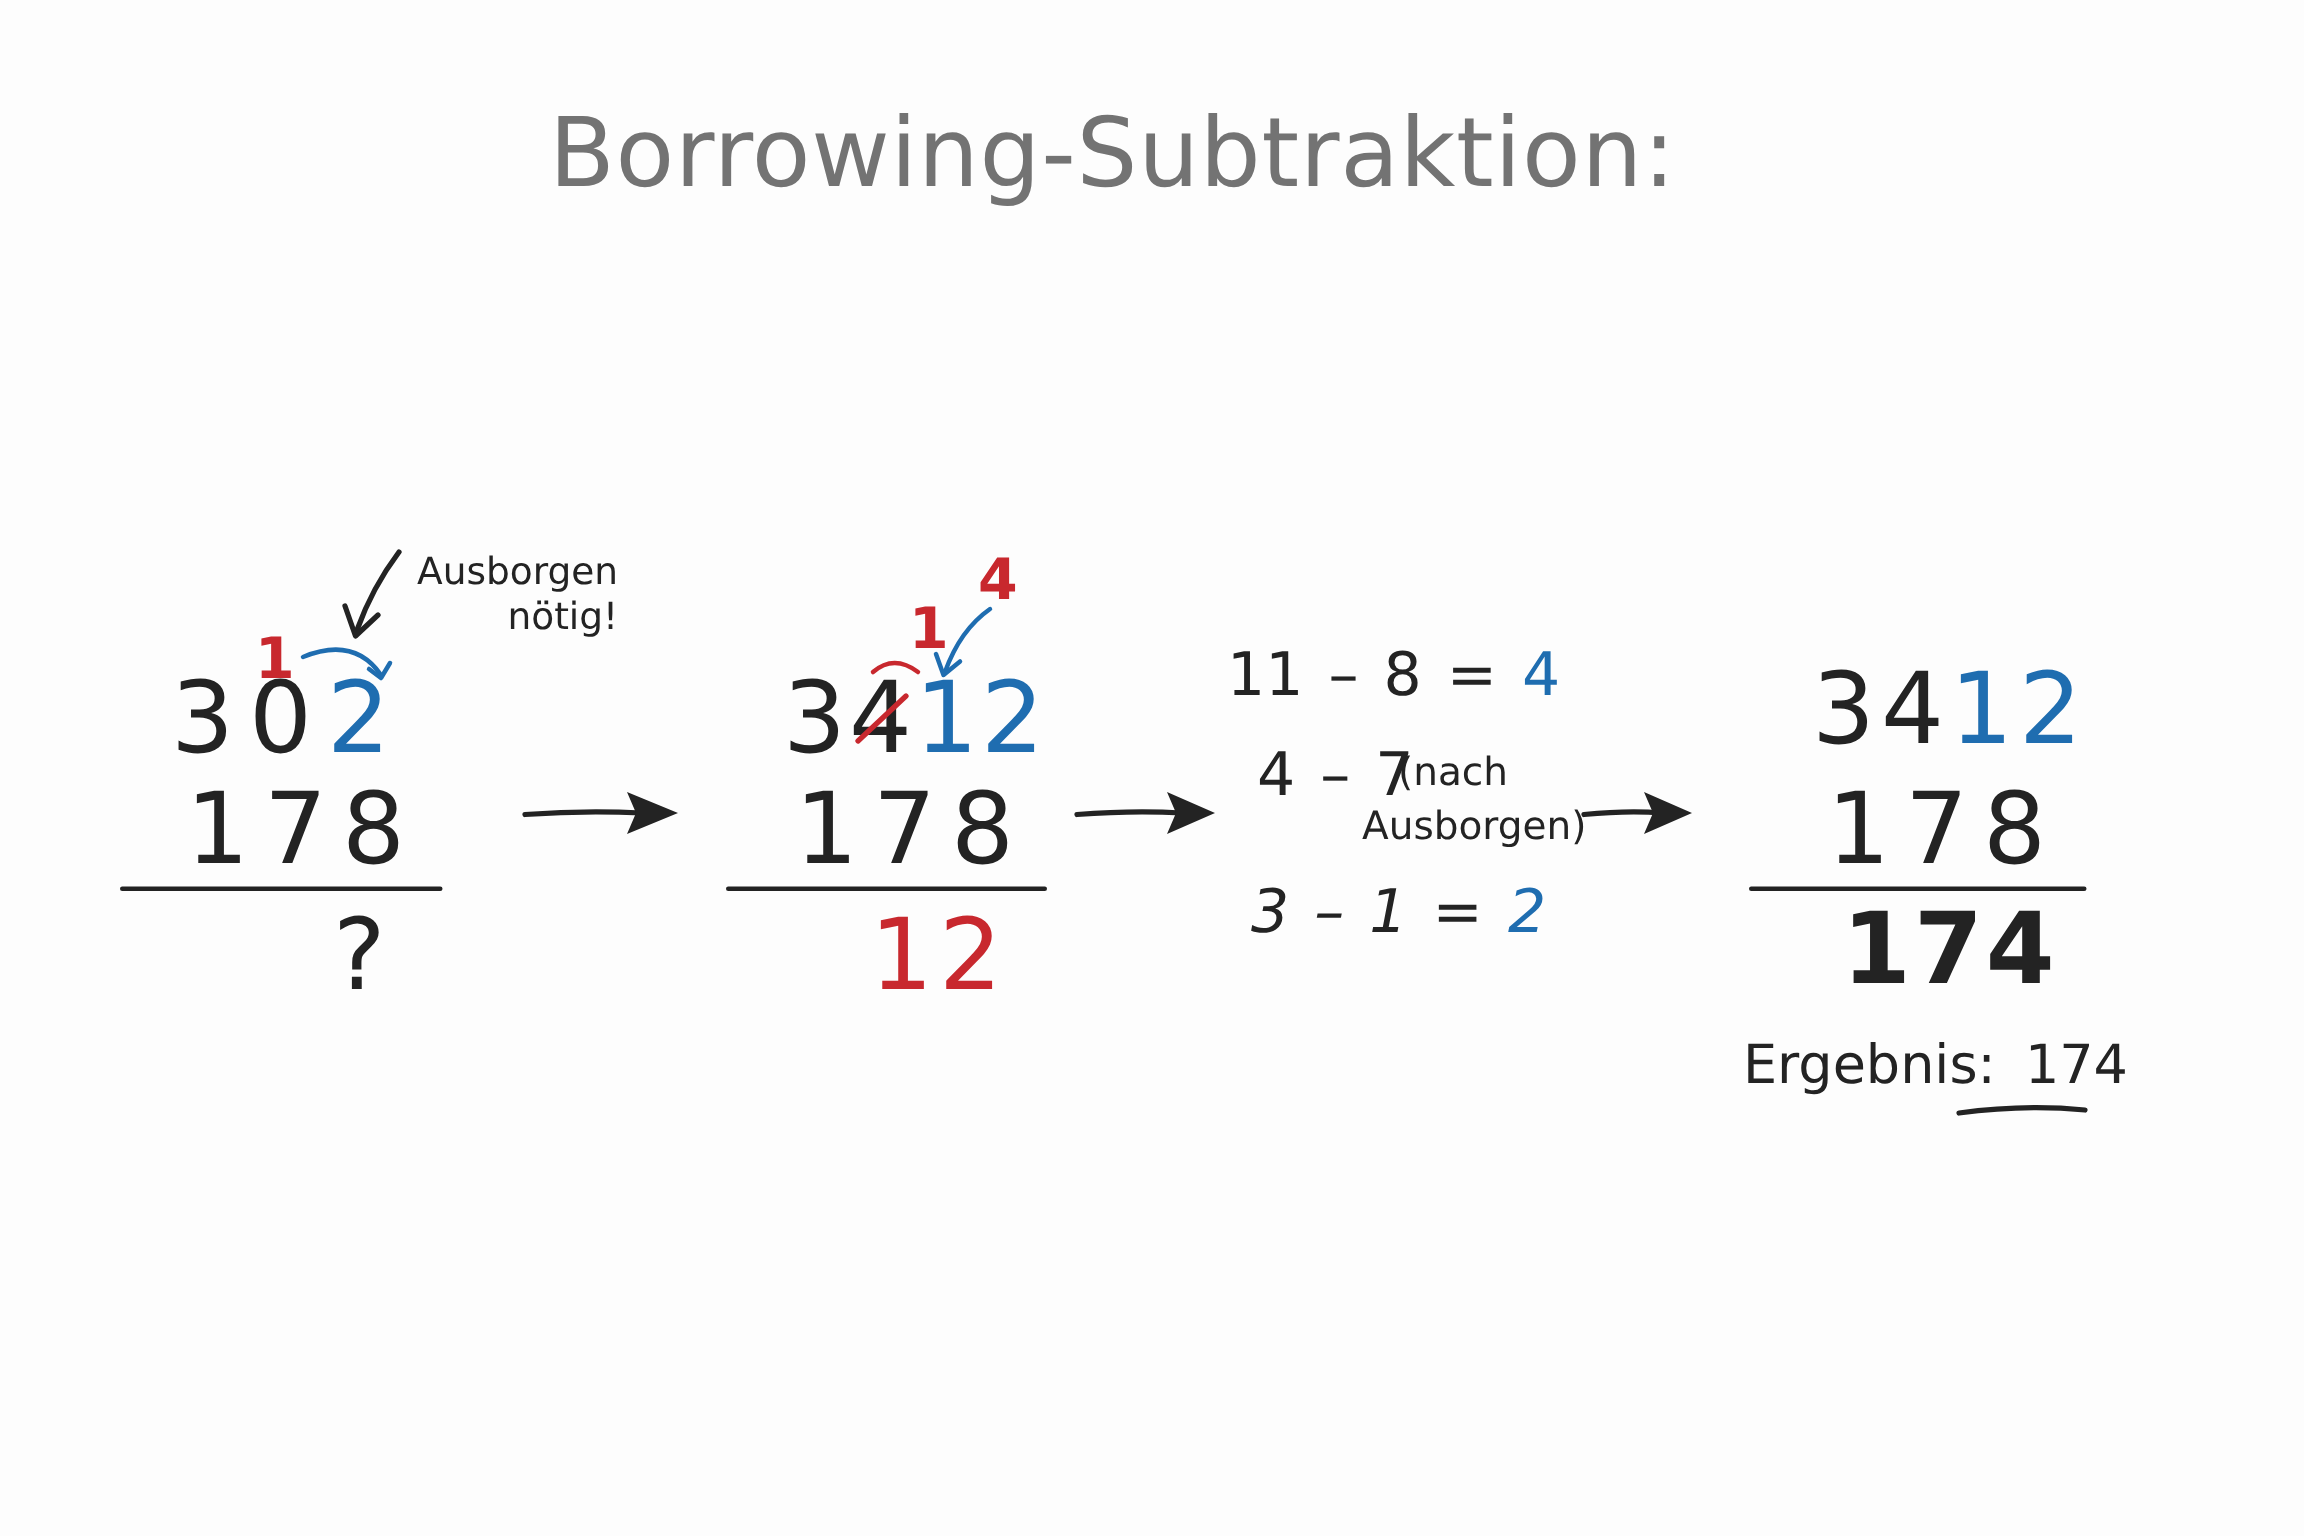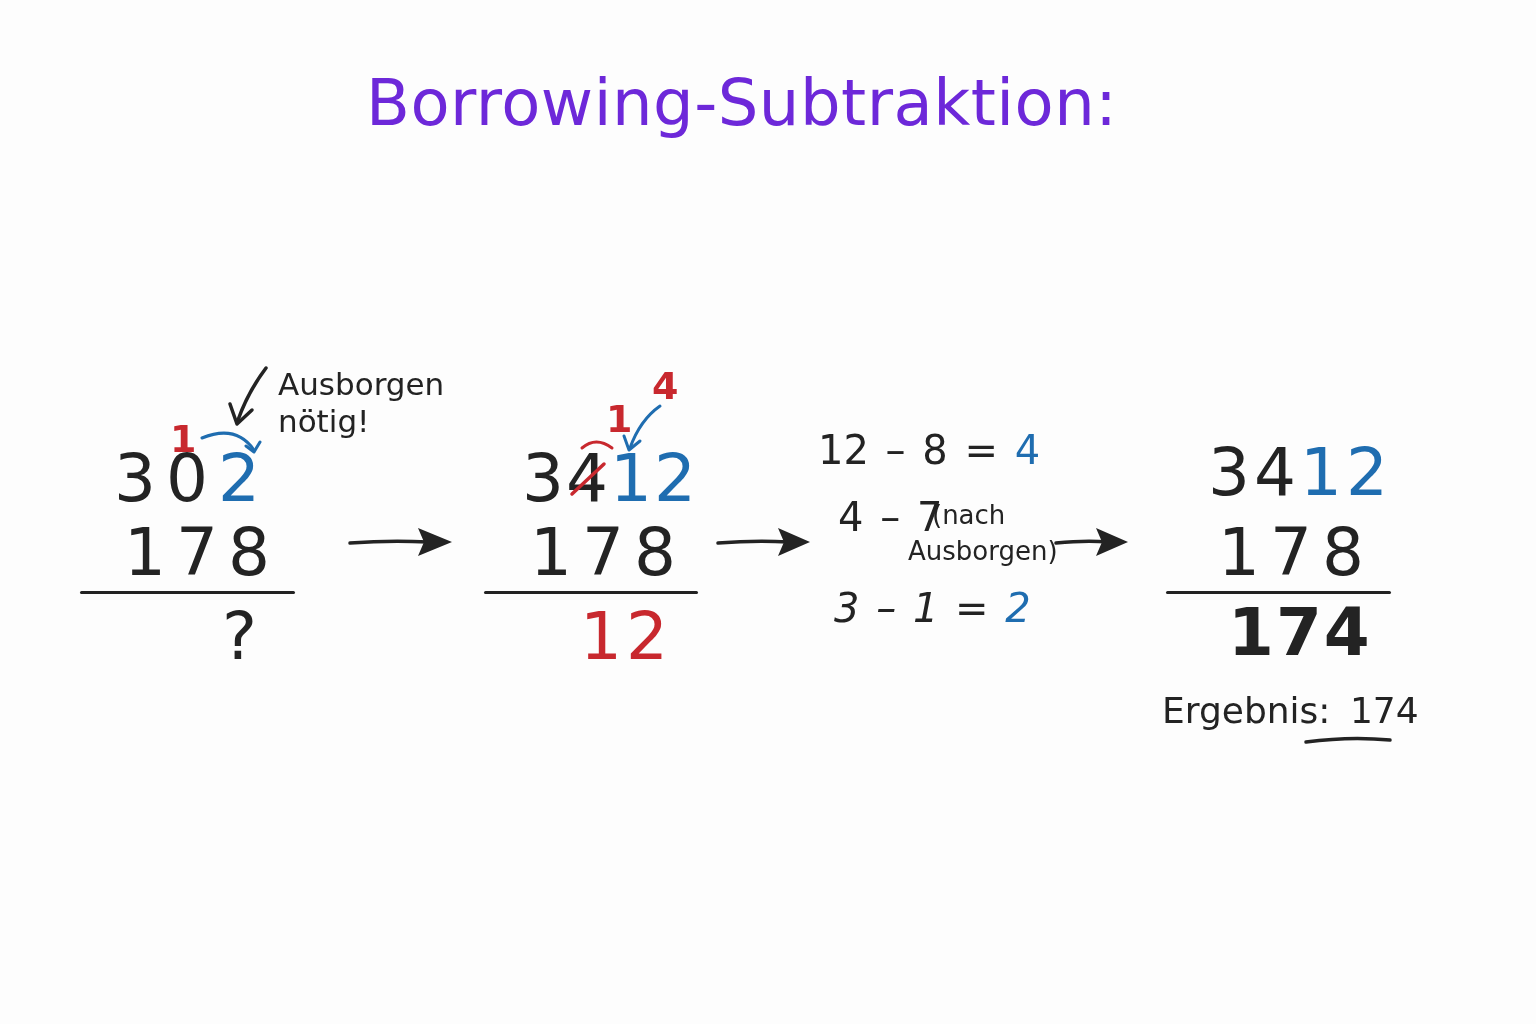--- a/index.html
+++ b/index.html
@@ -16,43 +16,43 @@
       color: #222222;
     }
     .abs { position: absolute; }
     .title {
       left: 366px;
       top: 66px;
       font-size: 64px;
       font-weight: normal;
       letter-spacing: 0.5px;
       white-space: nowrap;
-      color: #6d28d9;
+      color: #737373;
     }
     .num {
       font-family: "DejaVu Sans", sans-serif;
       font-size: 66px;
       line-height: 1;
       white-space: nowrap;
       letter-spacing: 10px;
     }
     .num-tight { letter-spacing: 0; }
     .red { color: #c8282e; }
     .blue { color: #1f6db0; }
     .dark { color: #232323; }
     .bold { font-weight: bold; }
     .rule {
       height: 3px;
       background: #222;
       border-radius: 2px;
     }
     .small-note {
-      font-size: 31px;
+      font-size: 25px;
       line-height: 1.2;
-      text-align: left;
+      text-align: right;
       white-space: nowrap;
     }
     .carry {
       font-size: 38px;
       font-weight: bold;
       line-height: 1;
     }
     .eq {
       font-size: 40px;
       line-height: 1;
@@ -96,21 +96,21 @@
   <div class="abs num num-tight" style="left:522px; top:446px; letter-spacing:2px;">
     <span class="dark">34</span><span class="blue">12</span>
   </div>
   <div class="abs num dark" style="left:530px; top:520px;">178</div>
   <div class="abs rule" style="left:484px; top:591px; width:214px;"></div>
   <div class="abs num red num-tight" style="left:580px; top:604px; letter-spacing:4px;">12</div>
 </div>
 
 <div>
   <div class="abs eq dark" style="left:818px; top:430px;">
-    <span>12 – 8 =</span>
+    <span>11 – 8 =</span>
     <span class="blue">4</span>
   </div>
   <div class="abs eq dark" style="left:838px; top:497px;">
     <span>4 – 7</span>
   </div>
   <div class="abs eq-note dark" style="left:932px; top:500px;">(nach</div>
   <div class="abs eq-note dark" style="left:908px; top:536px;">Ausborgen)</div>
   <div class="abs eq dark" style="left:834px; top:588px;font-style:italic;">
     <span>3 – 1 =</span>
     <span class="blue">2</span>

